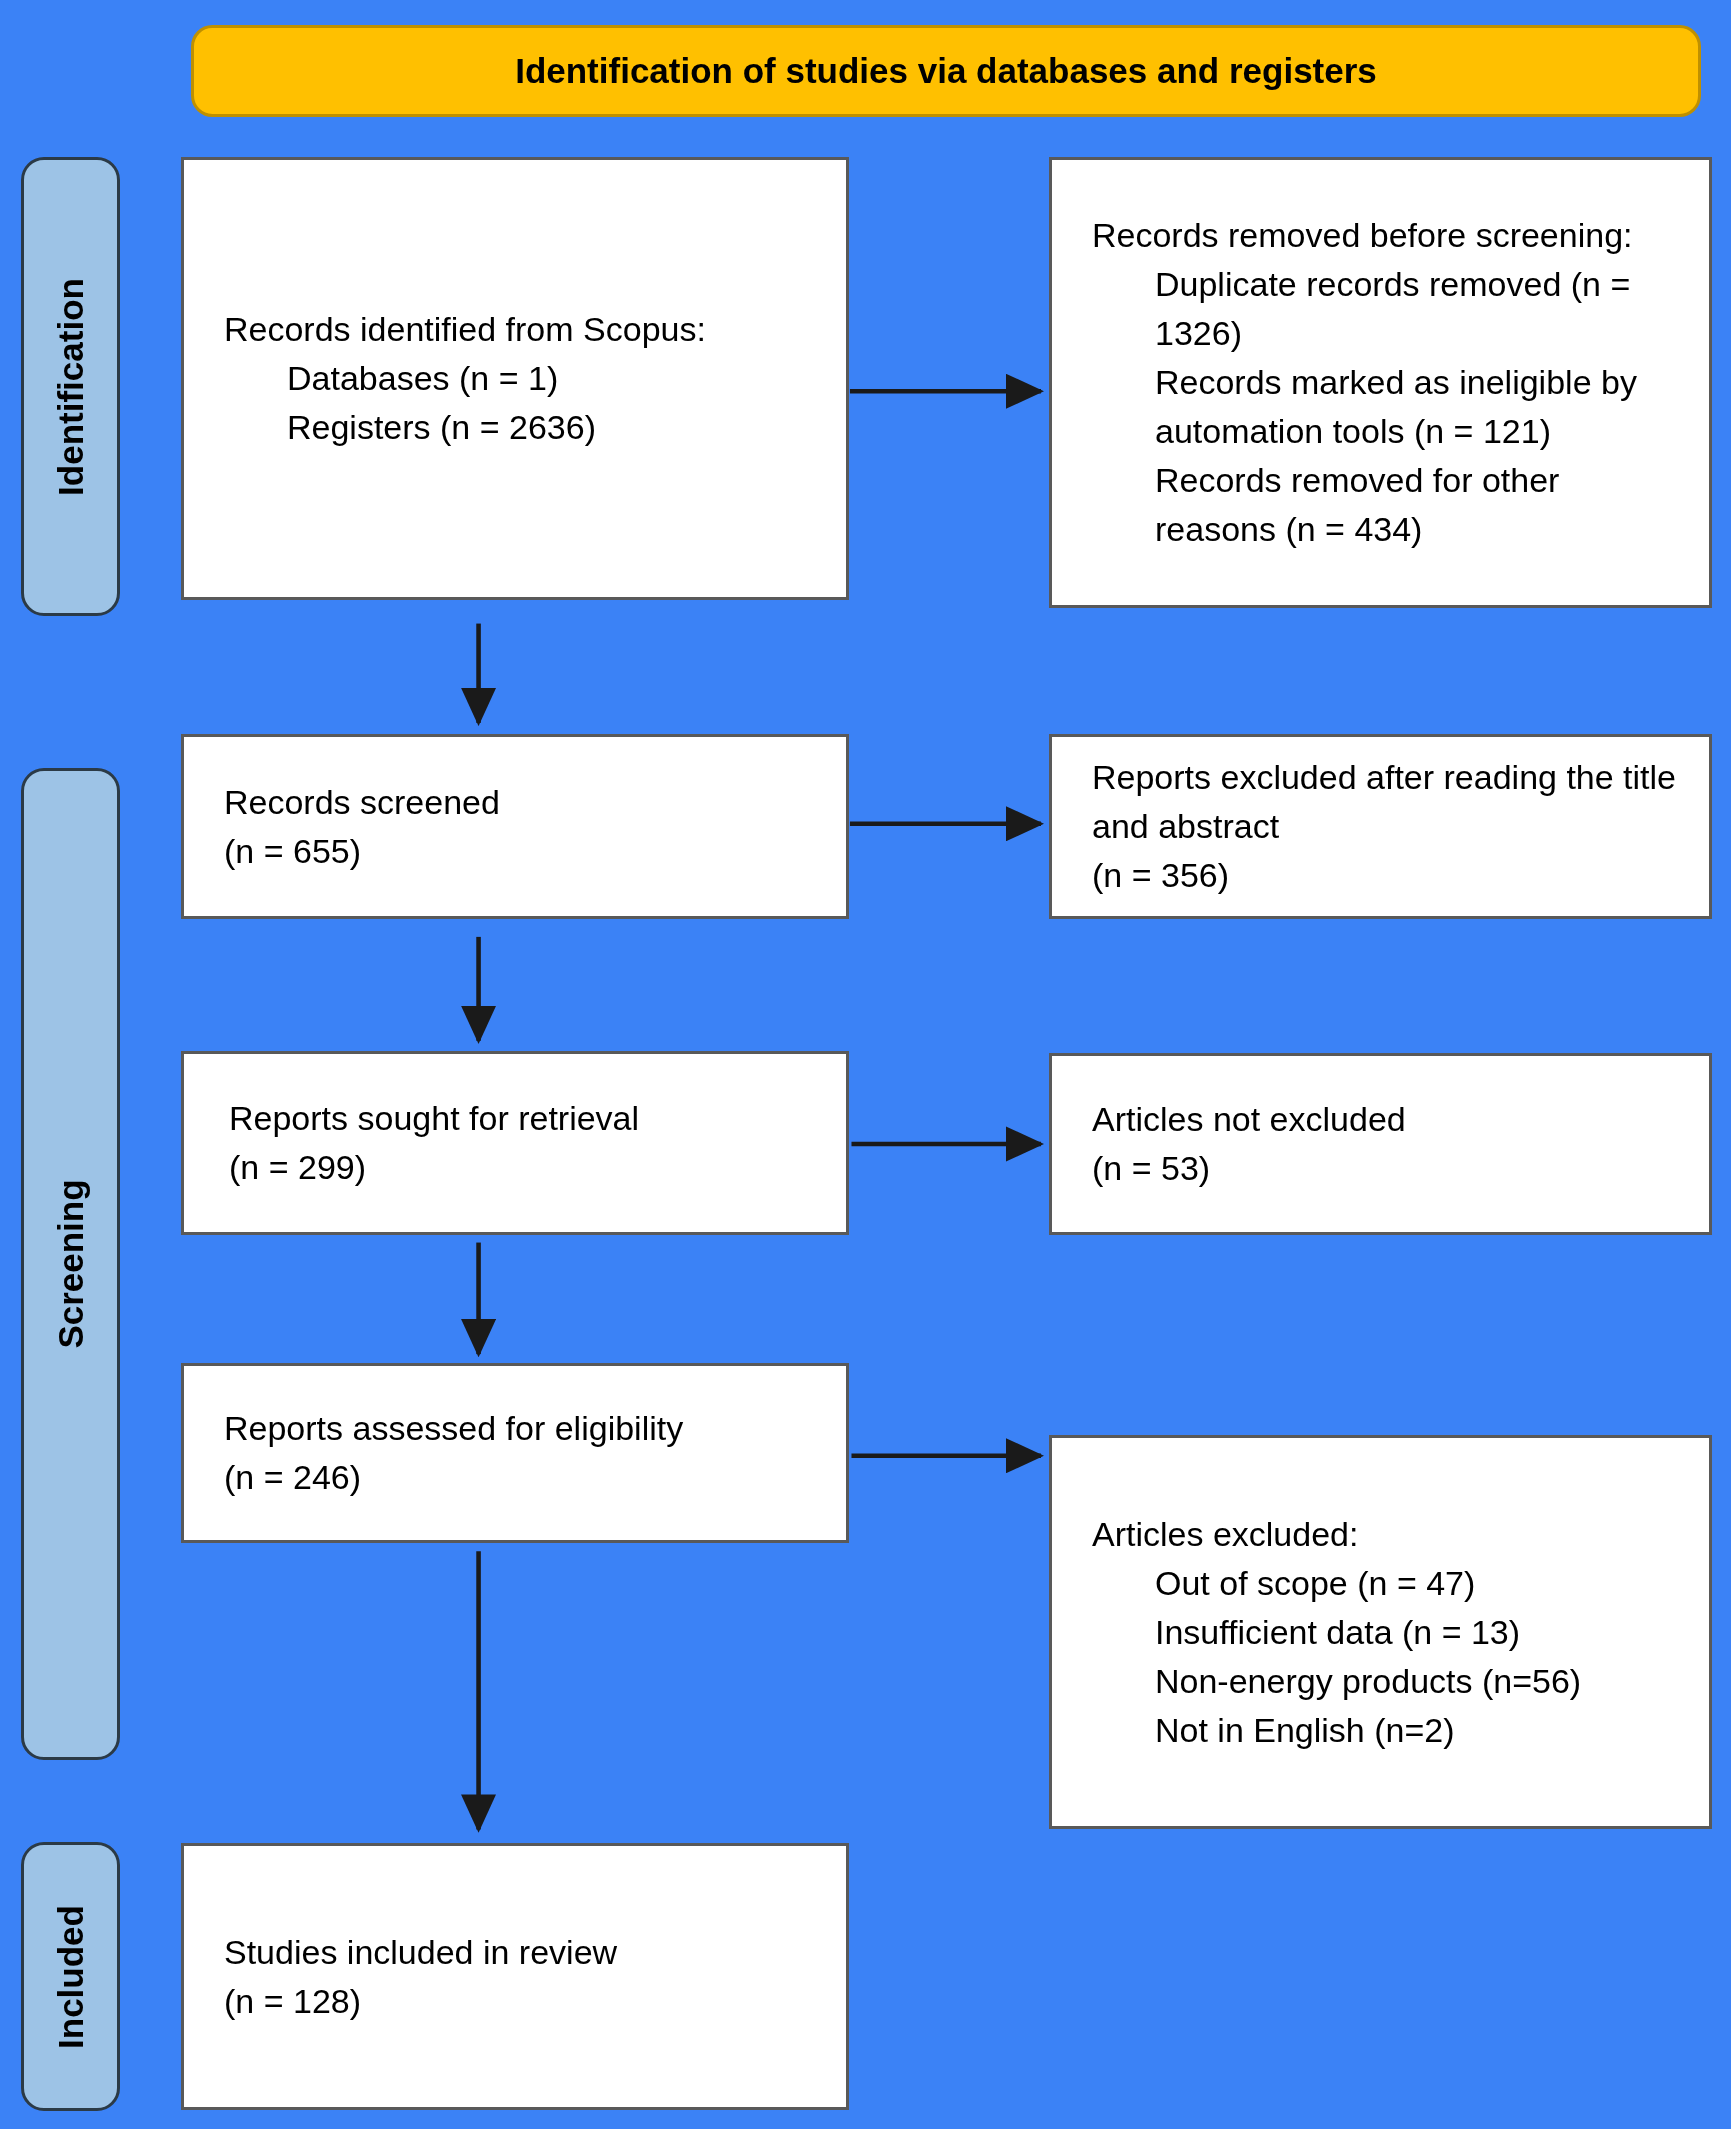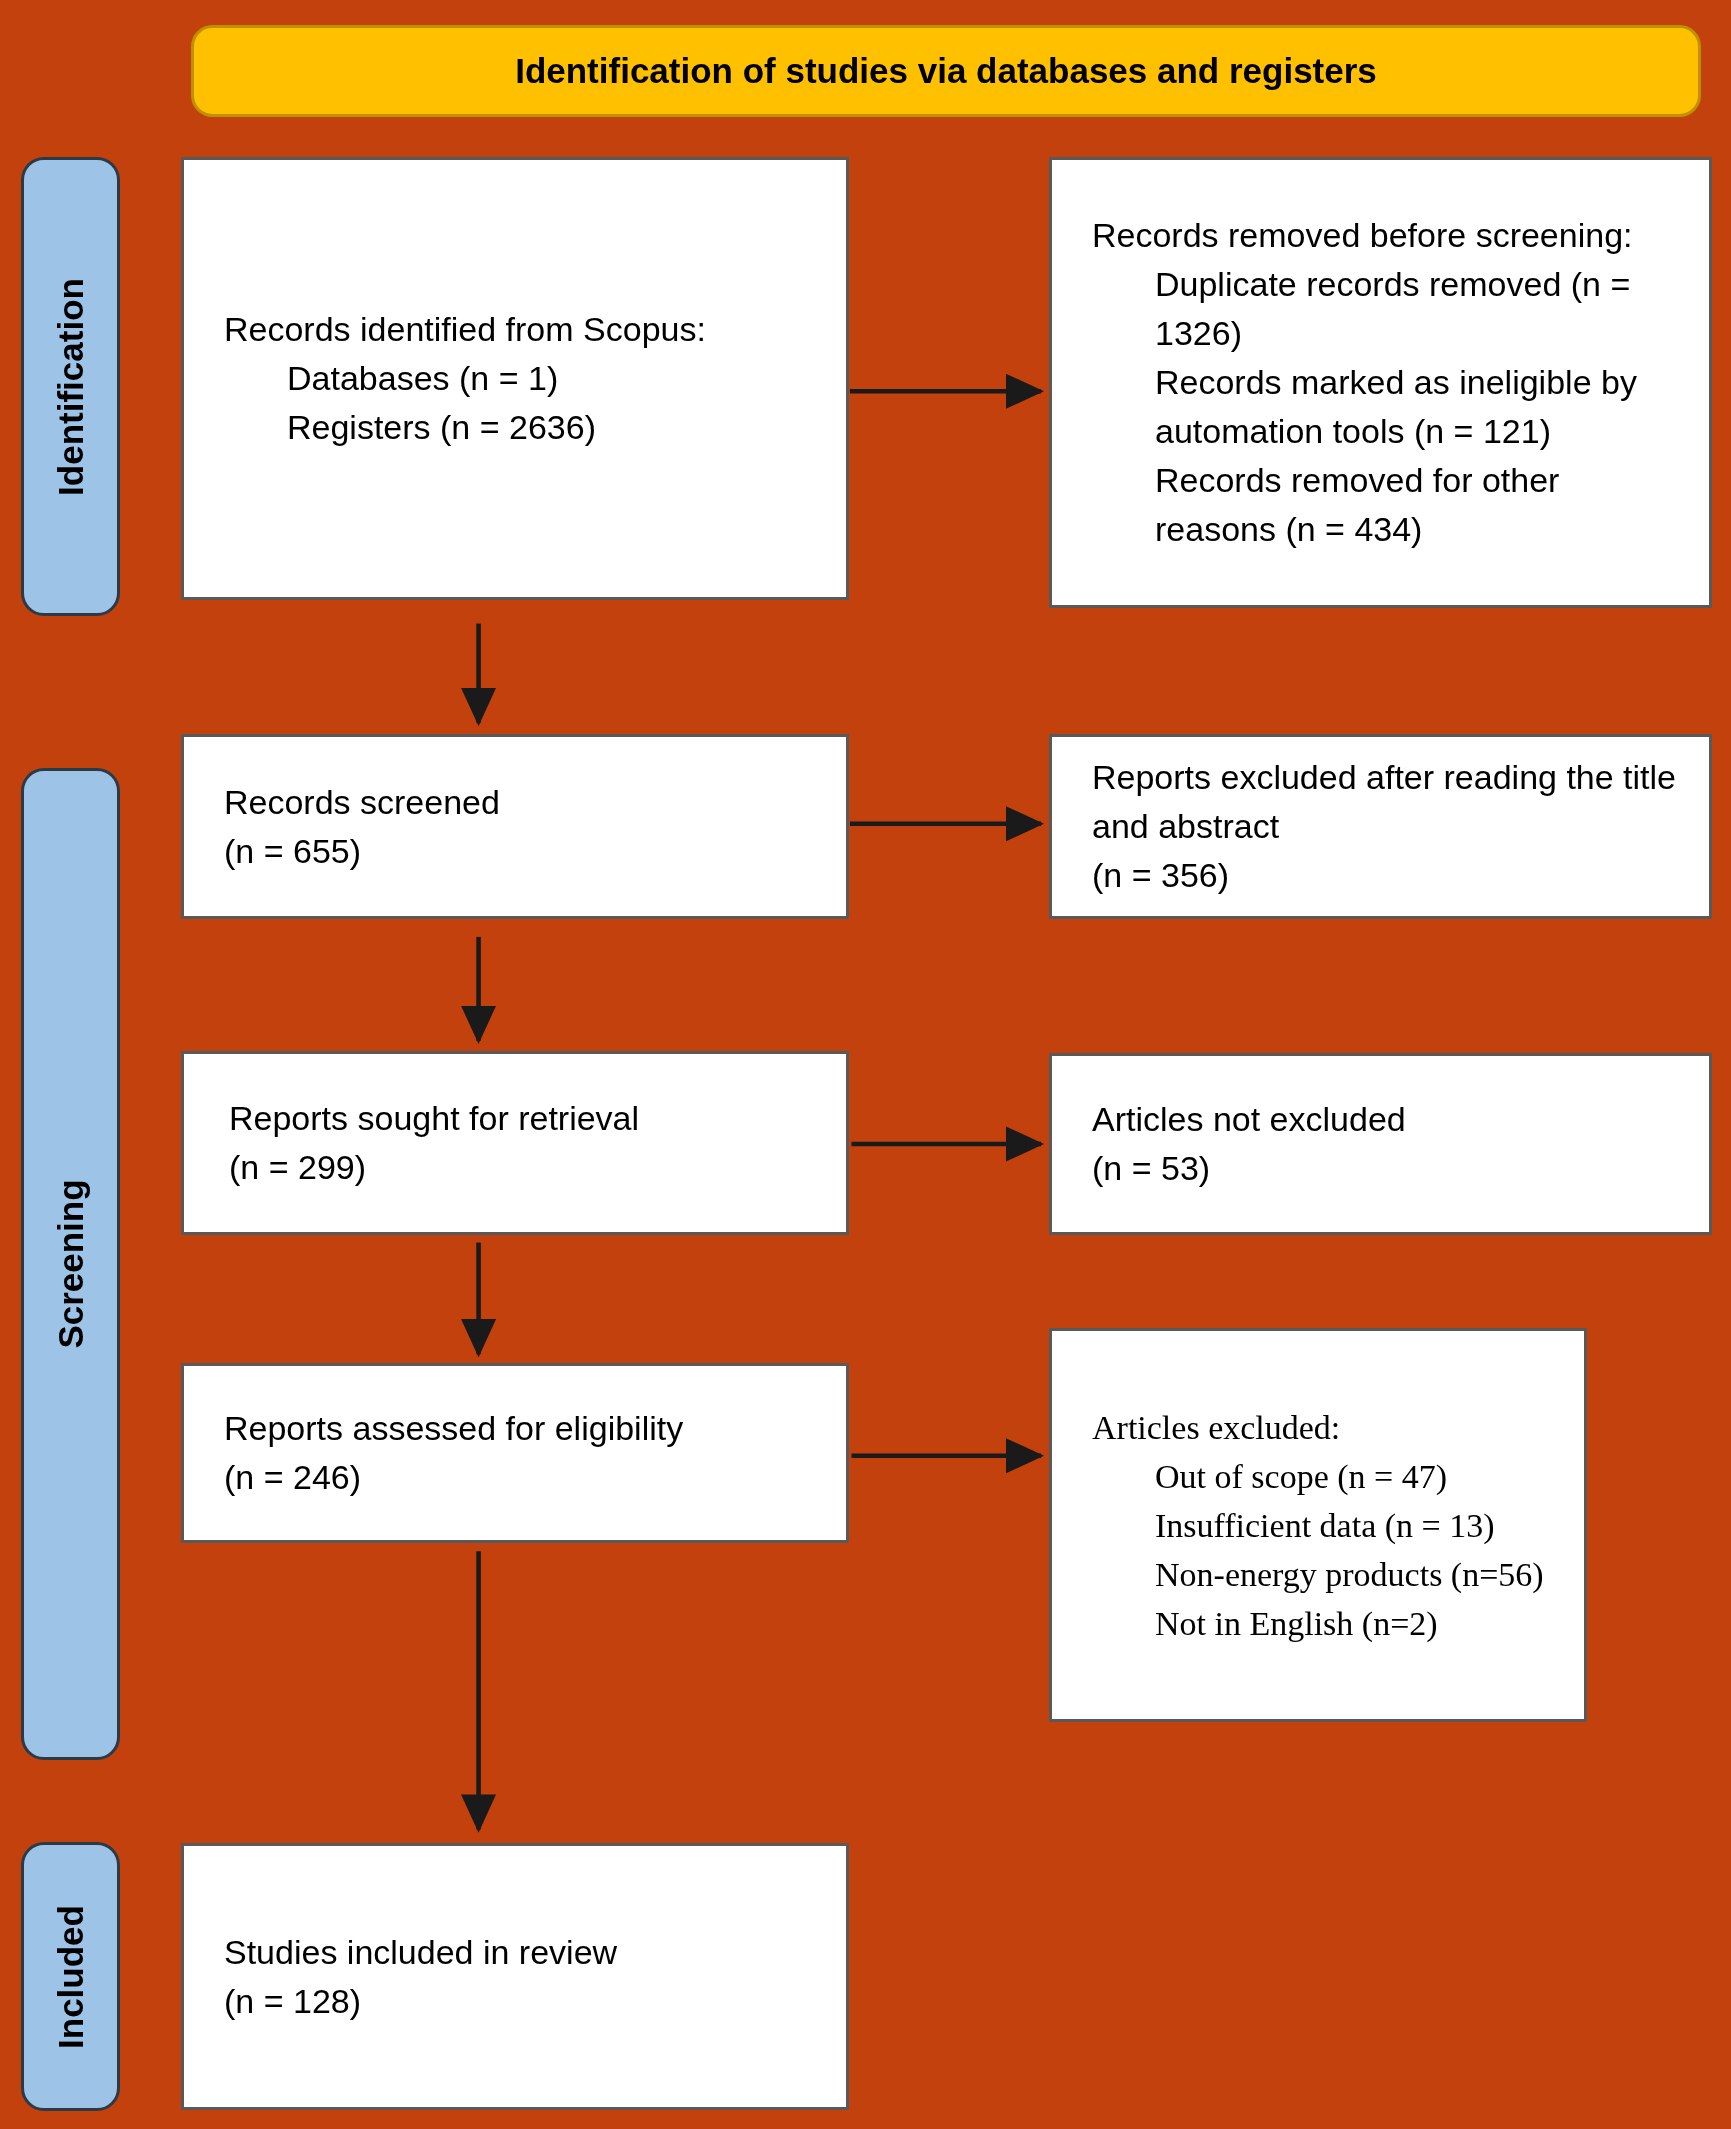--- a/index.html
+++ b/index.html
@@ -1,20 +1,20 @@
 <!DOCTYPE html>
 <html style="--banner-bg: #FFC000; --banner-border: #BF9000; --stage-bg: #9DC3E6; --stage-border: #2B3A46; --box-border: #595959; --arrow: #1A1A1A;font-size:12.2px"><head>
 <meta charset="utf-8">
 <style>
   html, body { margin: 0; padding: 0; background: #ffffff; }
   .canvas {
     position: relative;
     width: 1732px;
     height: 2129px;
-    background: #c2410c;
+    background: #3b82f6;
     font-family: "Liberation Sans", sans-serif;
     color: #000000;
     overflow: hidden;
   }
   .banner {
     position: absolute;
     left: 191px; top: 24.5px;
     width: 1510px; height: 92px;
     background: var(--banner-bg, #FFC000);
     border: 3.8px solid var(--banner-border, #BF9000);
@@ -49,21 +49,21 @@
     padding: 18.3px 21.4px 18.3px 40px;
     font-size: 34px; line-height: 49px;
   }
   .box-identified        { left: 181px; top: 157px;  width: 668px; height: 443px; }
   .box-removed           { left: 1049px; top: 157px; width: 663px; height: 451px; }
   .box-screened          { left: 181px; top: 734px;  width: 668px; height: 185px; }
   .box-excluded-ta       { left: 1049px; top: 734px; width: 663px; height: 185px; }
   .box-sought            { left: 181px; top: 1051px; width: 668px; height: 184px; padding-left: 45px; }
   .box-not-retrieved     { left: 1049px; top: 1053px; width: 663px; height: 182px; }
   .box-assessed          { left: 181px; top: 1363px; width: 668px; height: 180px; }
-  .box-articles-excluded { left: 1049px; top: 1328px; width: 538px; height: 394px; font-family: Liberation Serif, serif; }
+  .box-articles-excluded { left: 1049px; top: 1435px; width: 663px; height: 394px; }
   .box-included-review   { left: 181px; top: 1843px; width: 668px; height: 267px; }
   .indent { margin-left: 63px; }
   .it { }
   .arrows {
     position: absolute; left: 0; top: 0;
     width: 1732px; height: 2129px;
     pointer-events: none;
   }
   .arrow line { stroke: var(--arrow, #1A1A1A); stroke-width: 6px; }
   .arrow-head { fill: var(--arrow, #1A1A1A); }

